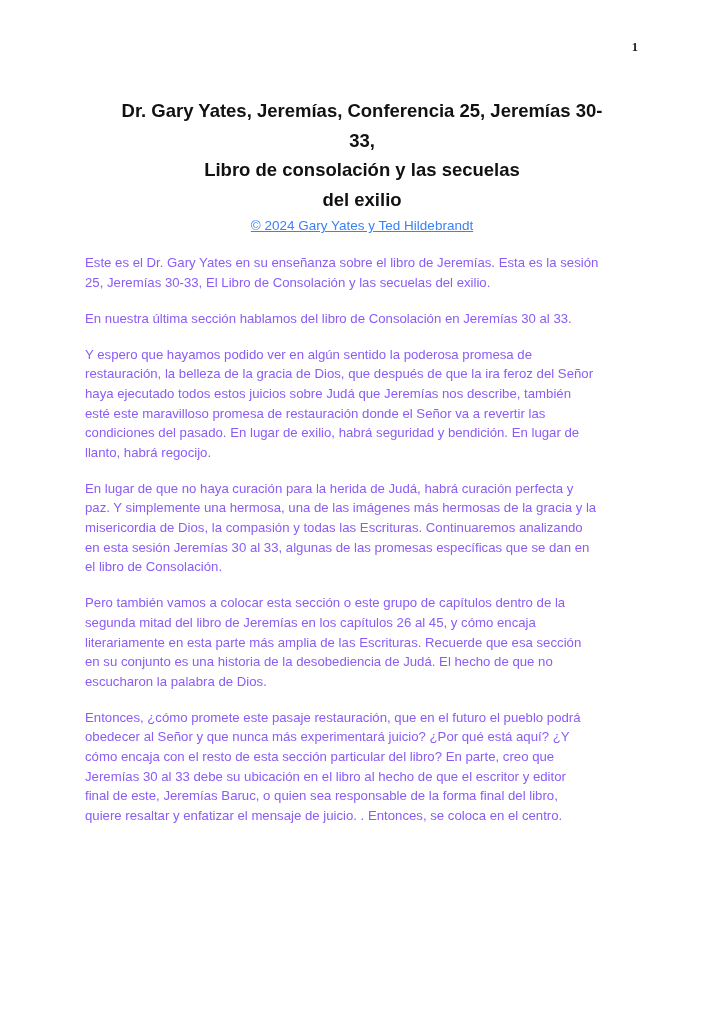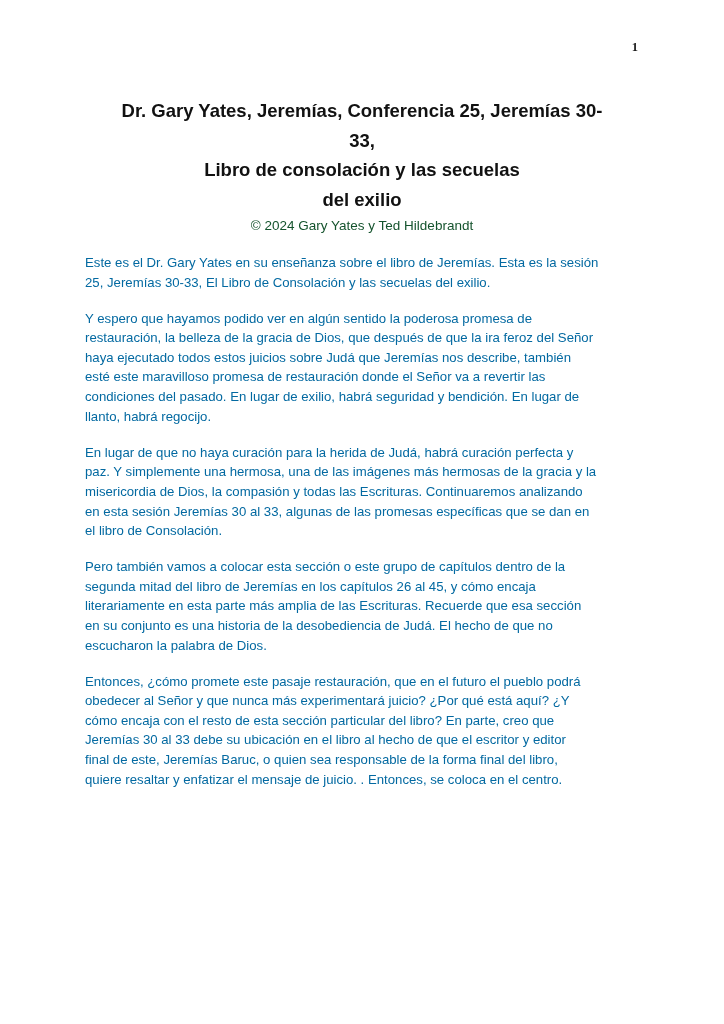--- a/index.html
+++ b/index.html
@@ -35,27 +35,28 @@
     line-height: 29.5px;
     letter-spacing: 0;
     white-space: pre-line;
     color: #111111;
   }
   .copyright {
     margin-top: 2px;
     text-align: center;
     font-size: 13.5px;
     line-height: 19px;
-    color: #14532d;
+    color: #3b82f6;
+    text-decoration: underline;
   }
   .body-text {
     margin: 18px 40px 0 85px;
     font-size: 13.2px;
     line-height: 19.6px;
-    color: #0369a1;
+    color: #8b5cf6;
   }
   .body-text p {
     margin: 0 0 16.5px 0;
     white-space: pre-line;
   }
 </style>
 </head>
 <body>
 
 <div class="page">
@@ -65,20 +66,21 @@
   <h1 class="doc-title">Dr. Gary Yates, Jeremías, Conferencia 25, Jeremías 30-
 33,
 Libro de consolación y las secuelas
 del exilio</h1>
 
   <div class="copyright">© 2024 Gary Yates y Ted Hildebrandt</div>
 
   <div class="body-text">
     <p>Este es el Dr. Gary Yates en su enseñanza sobre el libro de Jeremías. Esta es la sesión
 25, Jeremías 30-33, El Libro de Consolación y las secuelas del exilio.</p>
+    <p>En nuestra última sección hablamos del libro de Consolación en Jeremías 30 al 33.</p>
     <p>Y espero que hayamos podido ver en algún sentido la poderosa promesa de
 restauración, la belleza de la gracia de Dios, que después de que la ira feroz del Señor
 haya ejecutado todos estos juicios sobre Judá que Jeremías nos describe, también
 esté este maravilloso promesa de restauración donde el Señor va a revertir las
 condiciones del pasado. En lugar de exilio, habrá seguridad y bendición. En lugar de
 llanto, habrá regocijo.</p>
     <p>En lugar de que no haya curación para la herida de Judá, habrá curación perfecta y
 paz. Y simplemente una hermosa, una de las imágenes más hermosas de la gracia y la
 misericordia de Dios, la compasión y todas las Escrituras. Continuaremos analizando
 en esta sesión Jeremías 30 al 33, algunas de las promesas específicas que se dan en

